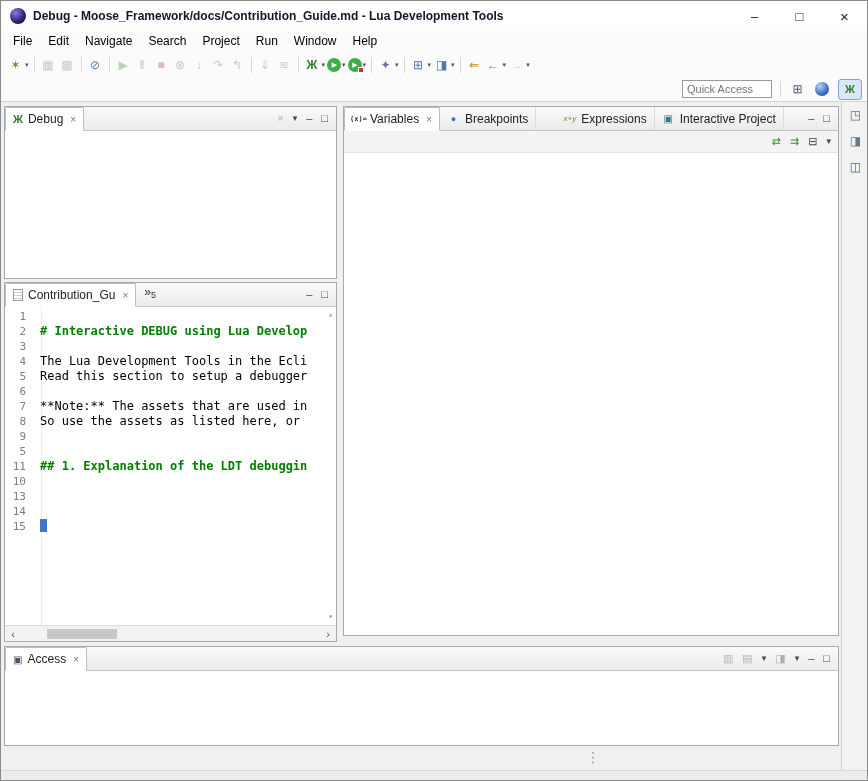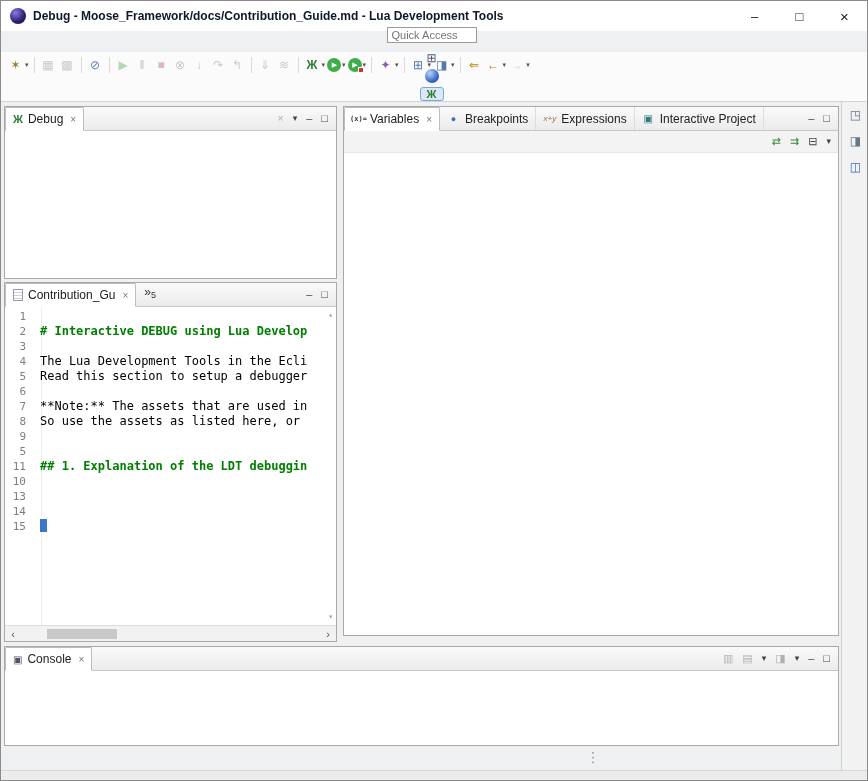--- a/index.html
+++ b/index.html
@@ -19,21 +19,21 @@
   .win-btn.close { font-size:15px; }
 
   
   .menubar { position:absolute; top:30px; left:0; right:0; height:21px; background:#fbfbfb;
              display:flex; align-items:center; padding-left:4px; }
   .menu-item { padding:0 8px; line-height:21px; }
   .toolbar { position:absolute; top:51px; left:0; right:0; height:25px; background:#fbfbfb;
              display:flex; align-items:center; padding-left:5px; }
   .toolbar2 { position:absolute; top:76px; left:0; right:0; height:25px; background:#fbfbfb;
               border-bottom:1px solid #d4d4d4; display:flex; align-items:center;
-              justify-content:flex-end; padding-right:5px; gap:4px;flex-direction:column; }
+              justify-content:flex-end; padding-right:5px; gap:4px; }
   .tb-item { display:flex; align-items:center; margin:0 1px; }
   .tb-icon { width:17px; height:17px; display:flex; align-items:center; justify-content:center;
              font-size:12px; position:relative; }
   .tb-icon.disabled { opacity:.38; }
   .tb-icon.circle { width:14px; height:14px; border-radius:50%; font-size:7px; padding-left:1px; }
   .badge { position:absolute; width:6px; height:6px; right:-2px; bottom:-1px; border:1px solid #fff; }
   .dd { font-size:7px; color:#555; margin-left:1px; }
   .tb-sep { width:1px; height:16px; background:#d9d9d9; margin:0 4px; }
   .qa { width:90px; height:18px; border:1px solid #9a9a9a; background:#fff; font-size:11px;
         padding:1px 4px; color:#555; font-family:"Liberation Sans",sans-serif; }
@@ -57,21 +57,21 @@
   .tab-overflow { display:flex; align-items:flex-start; padding:2px 8px 0 8px; color:#333; }
   .ov-count { font-size:9px; margin-top:5px; }
   .panel-controls { margin-left:auto; display:flex; align-items:center; gap:9px; padding-right:8px;
                     color:#444; }
   .pc-icon { font-size:11px; line-height:1; }
   .pc-icon.small { font-size:9px; }
   .pc-icon.disabled { opacity:.38; }
   .tabico { display:inline-flex; align-items:center; justify-content:center; width:13px; }
   .tabico-vars { font-family:"DejaVu Sans Mono",monospace; font-size:7px; font-weight:bold; color:#333; }
   .tabico-bp { color:#3d6fb4; font-size:9px; }
-  .tabico-expr { font-style:italic; font-size:8px; color:#8a7340; }
+  .tabico-expr { font-style:italic; font-size:8px; color:#8a7340;margin-left:20px; }
   .tabico-ic { color:#2e7d7d; font-size:10px; }
   .conico { color:#556; font-size:10px; }
   .file-ic { width:10px; height:12px; border:1px solid #99a; background:
              repeating-linear-gradient(#ffffff 0 2px, #c8d4e0 2px 3px); }
 
   
   .vars-toolbar { height:22px; background:#f3f3f3; border-bottom:1px solid #e6e6e6;
                   display:flex; align-items:center; justify-content:flex-end; gap:9px;
                   padding-right:7px; color:#444; }
 
@@ -116,20 +116,30 @@
   <div class="titlebar">
     <span class="app-icon"></span>
     <span class="title-text">Debug - Moose_Framework/docs/Contribution_Guide.md - Lua Development Tools</span>
     <div class="win-controls">
       <span class="win-btn">–</span>
       <span class="win-btn">□</span>
       <span class="win-btn close">×</span>
     </div>
   </div>
 
+  <div class="menubar">
+      <span class="menu-item">File</span>
+      <span class="menu-item">Edit</span>
+      <span class="menu-item">Navigate</span>
+      <span class="menu-item">Search</span>
+      <span class="menu-item">Project</span>
+      <span class="menu-item">Run</span>
+      <span class="menu-item">Window</span>
+      <span class="menu-item">Help</span>
+    </div>
 
   <div class="toolbar">
       <span class="tb-item">
         <span class="tb-icon" style="color: rgb(154, 123, 45);">✶</span>
         <span class="dd">▾</span>
       </span>
       <span class="tb-sep"></span>
       <span class="tb-item">
         <span class="tb-icon disabled" style="color: rgb(119, 119, 119);">▦</span>
       </span>
@@ -365,21 +375,21 @@
       <span class="hs-thumb"></span>
       <span class="hs-arrow" style="right:0;">›</span>
     </div>
   </div>
 
   <div class="panel" style="left:3px; top:645px; width:835px; height:100px;">
     <div class="tabrow">
       <div class="tabs">
         <div class="tab selected">
           <span class="conico">▣</span>
-          <span>Console</span>
+          <span>Access</span>
           <span class="tab-close">×</span>
         </div>
       </div>
       <div class="panel-controls">
         <span class="pc-icon disabled">▥</span>
         <span class="pc-icon disabled">▤</span>
         <span class="pc-icon small">▾</span>
         <span class="pc-icon disabled">◨</span>
         <span class="pc-icon small">▾</span>
         <span class="pc-icon">–</span>

